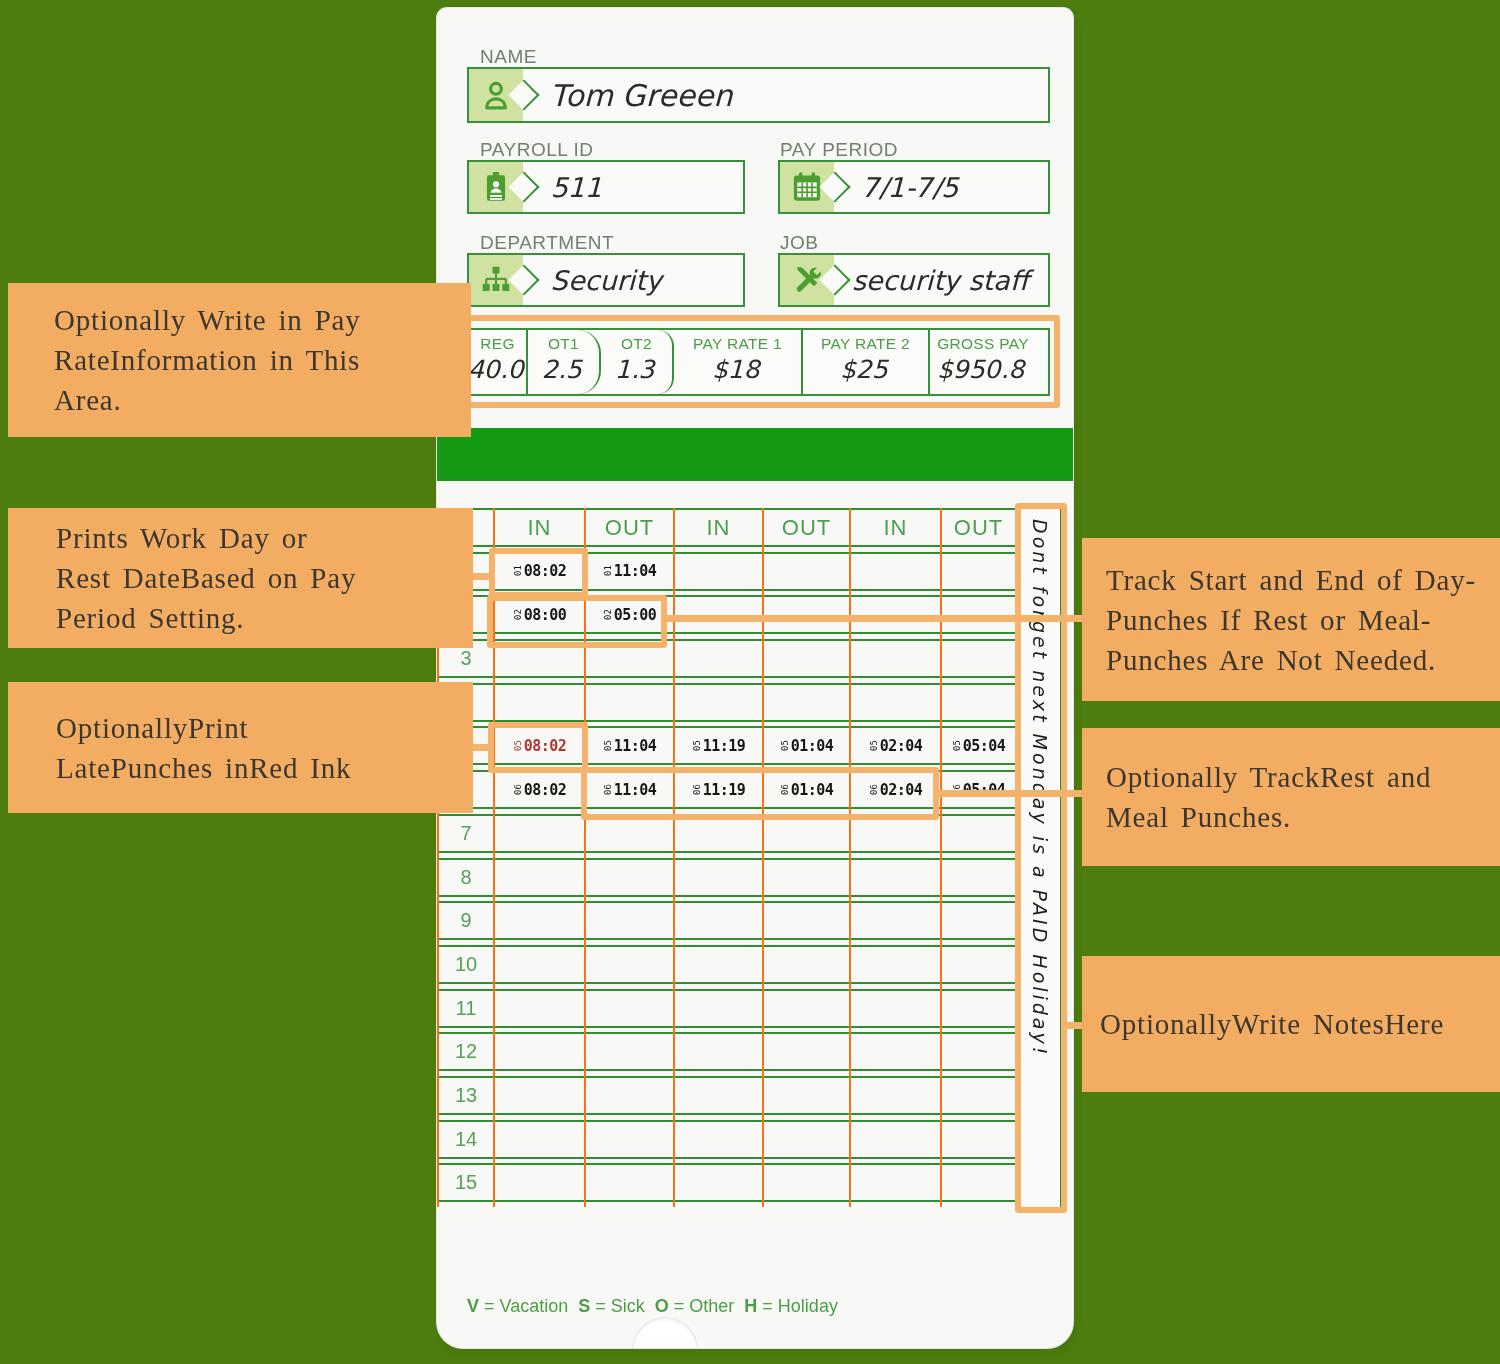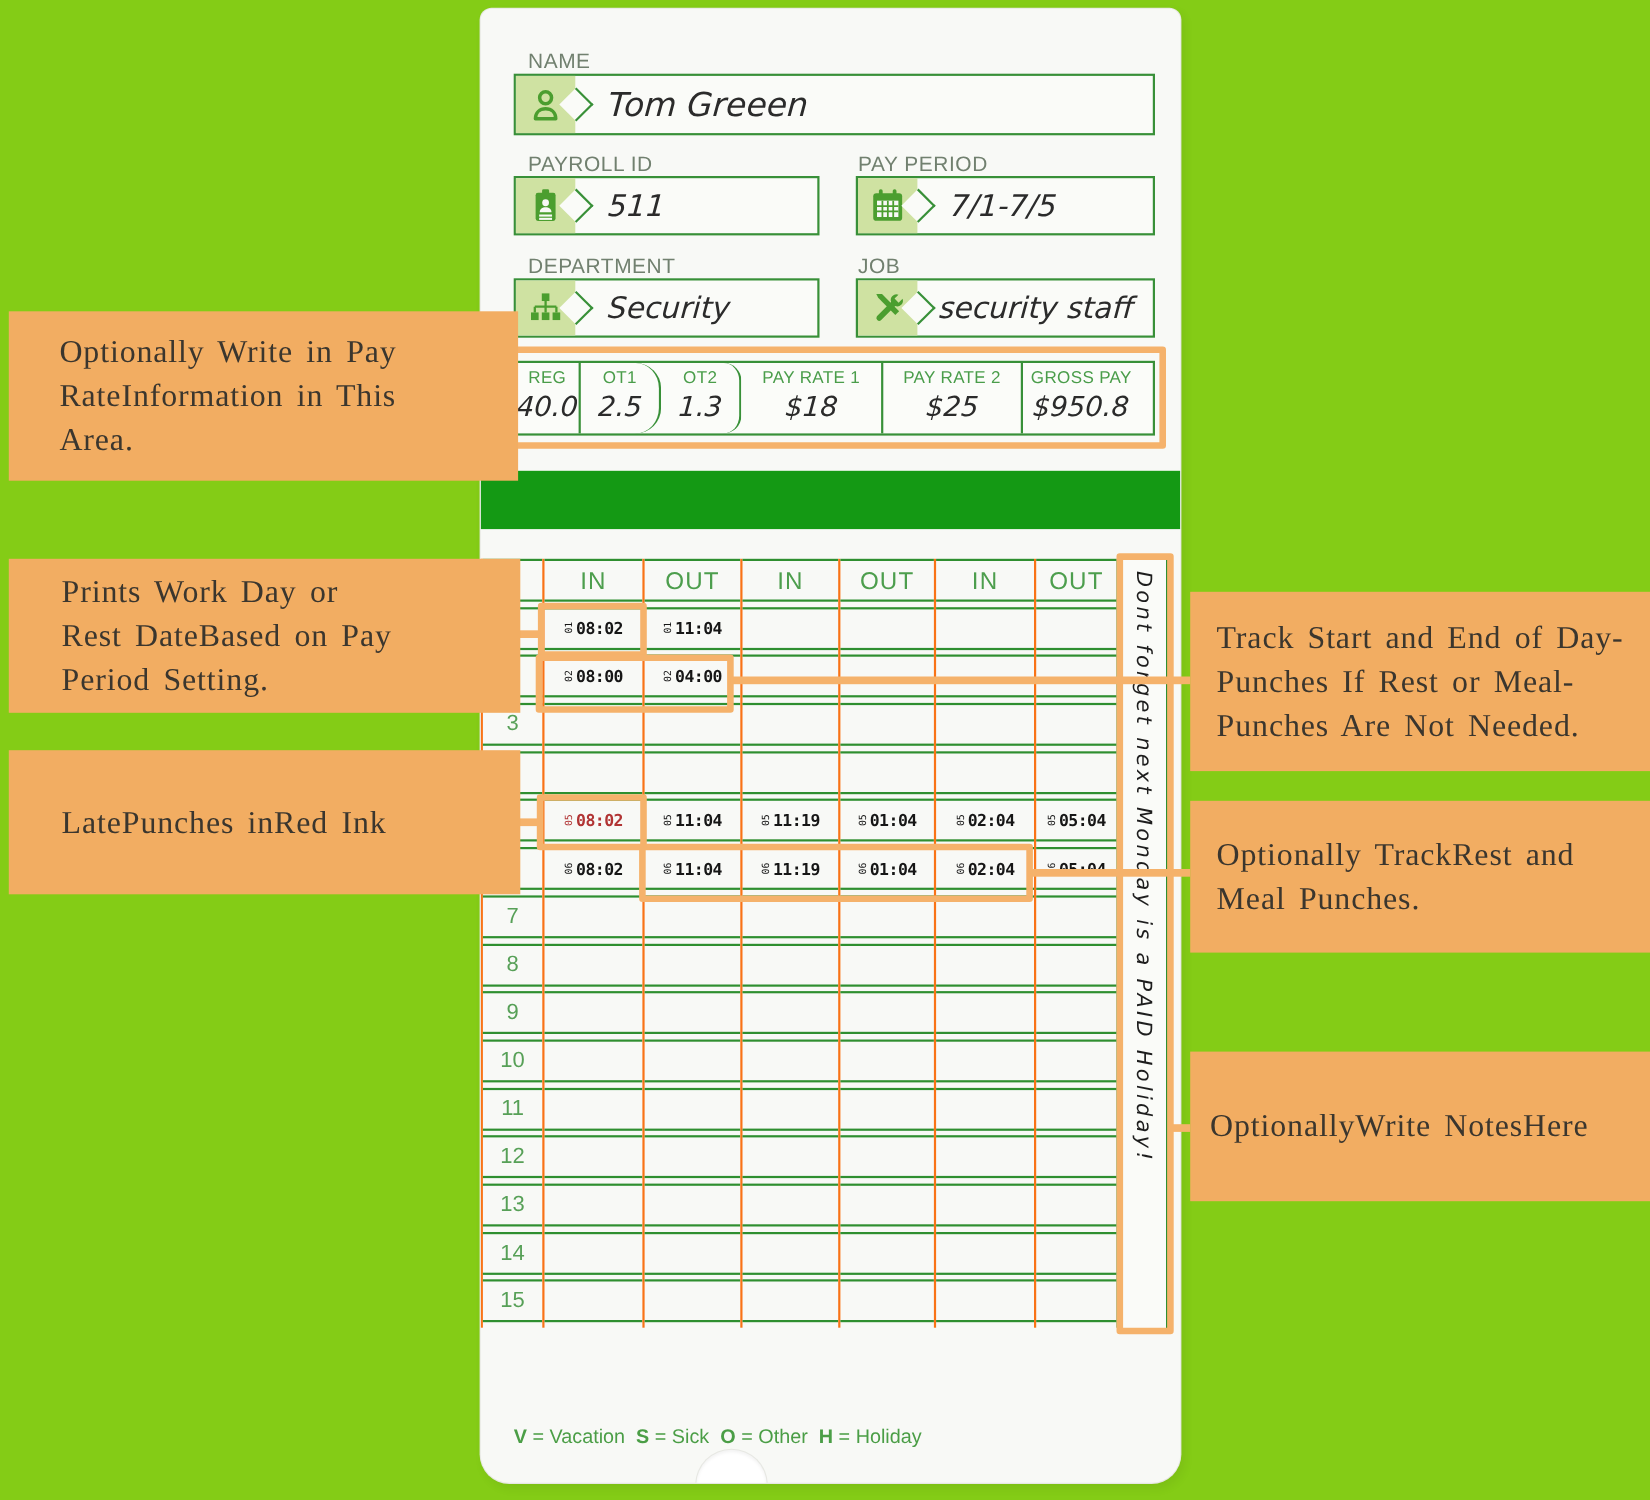--- a/index.html
+++ b/index.html
@@ -1,18 +1,18 @@
 <!DOCTYPE html>
 <html><head>
 <meta charset="utf-8">
 <style>
   html,body { margin:0; padding:0; background:#ffffff; }
   .canvas {
     position:relative; width:1500px; height:1364px; overflow:hidden;
-    background:#84cc16;
+    background:#4d7c0f;
     font-family:"Liberation Sans", sans-serif;
   }
 
   
   .card {
     position:absolute; left:437px; top:8px; width:636px; height:1340px;
     background:#f8f9f6;
     border-radius:10px 10px 26px 26px;
     box-shadow:0 0 0 1px #e7e8e3, 3px 4px 10px rgba(0,0,0,0.07);
     overflow:hidden; z-index:1;
@@ -330,21 +330,21 @@
           <div class="gcell"></div>
         </div>
         <div class="gcol" style="width: 89px;">
           <div class="ghead">OUT</div>
           <div class="gcell">
             <span class="dprefix">01</span>
             <span class="gtime">11:04</span>
           </div>
           <div class="gcell">
             <span class="dprefix">02</span>
-            <span class="gtime">04:00</span>
+            <span class="gtime">05:00</span>
           </div>
           <div class="gcell"></div>
           <div class="gcell"></div>
           <div class="gcell">
             <span class="dprefix">05</span>
             <span class="gtime">11:04</span>
           </div>
           <div class="gcell">
             <span class="dprefix">06</span>
             <span class="gtime">11:04</span>
@@ -484,20 +484,21 @@
       <div class="line">Optionally Write in Pay</div>
       <div class="line">RateInformation in This</div>
       <div class="line">Area.</div>
     </div>
   <div class="callout" id="c2">
       <div class="line">Prints Work Day or</div>
       <div class="line">Rest DateBased on Pay</div>
       <div class="line">Period Setting.</div>
     </div>
   <div class="callout" id="c3">
+      <div class="line">OptionallyPrint</div>
       <div class="line">LatePunches inRed Ink</div>
     </div>
   <div class="callout" id="c4">
       <div class="line">Track Start and End of Day-</div>
       <div class="line">Punches If Rest or Meal-</div>
       <div class="line">Punches Are Not Needed.</div>
     </div>
   <div class="callout" id="c5">
       <div class="line">Optionally TrackRest and</div>
       <div class="line">Meal Punches.</div>

